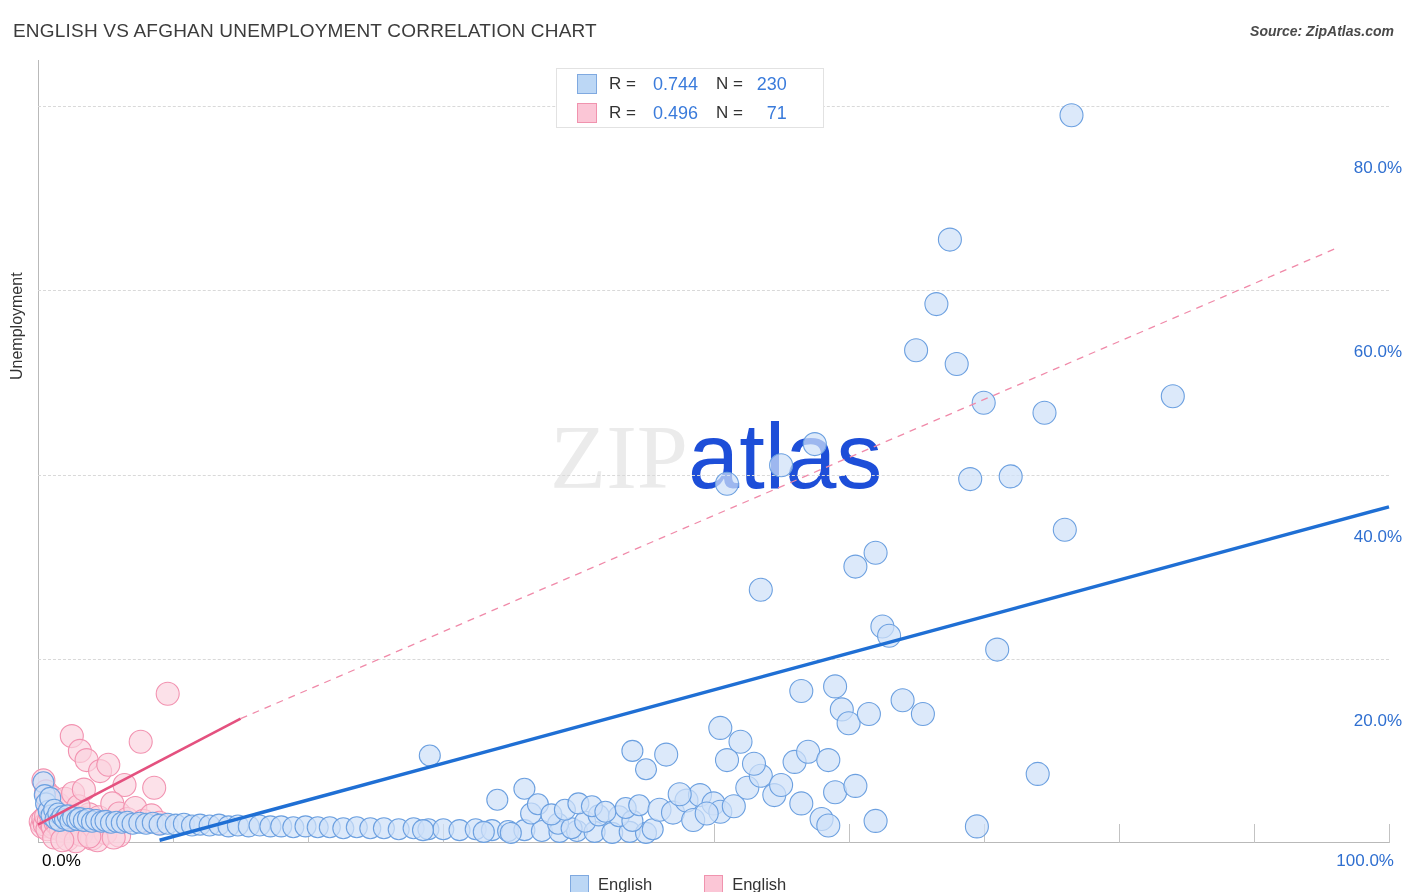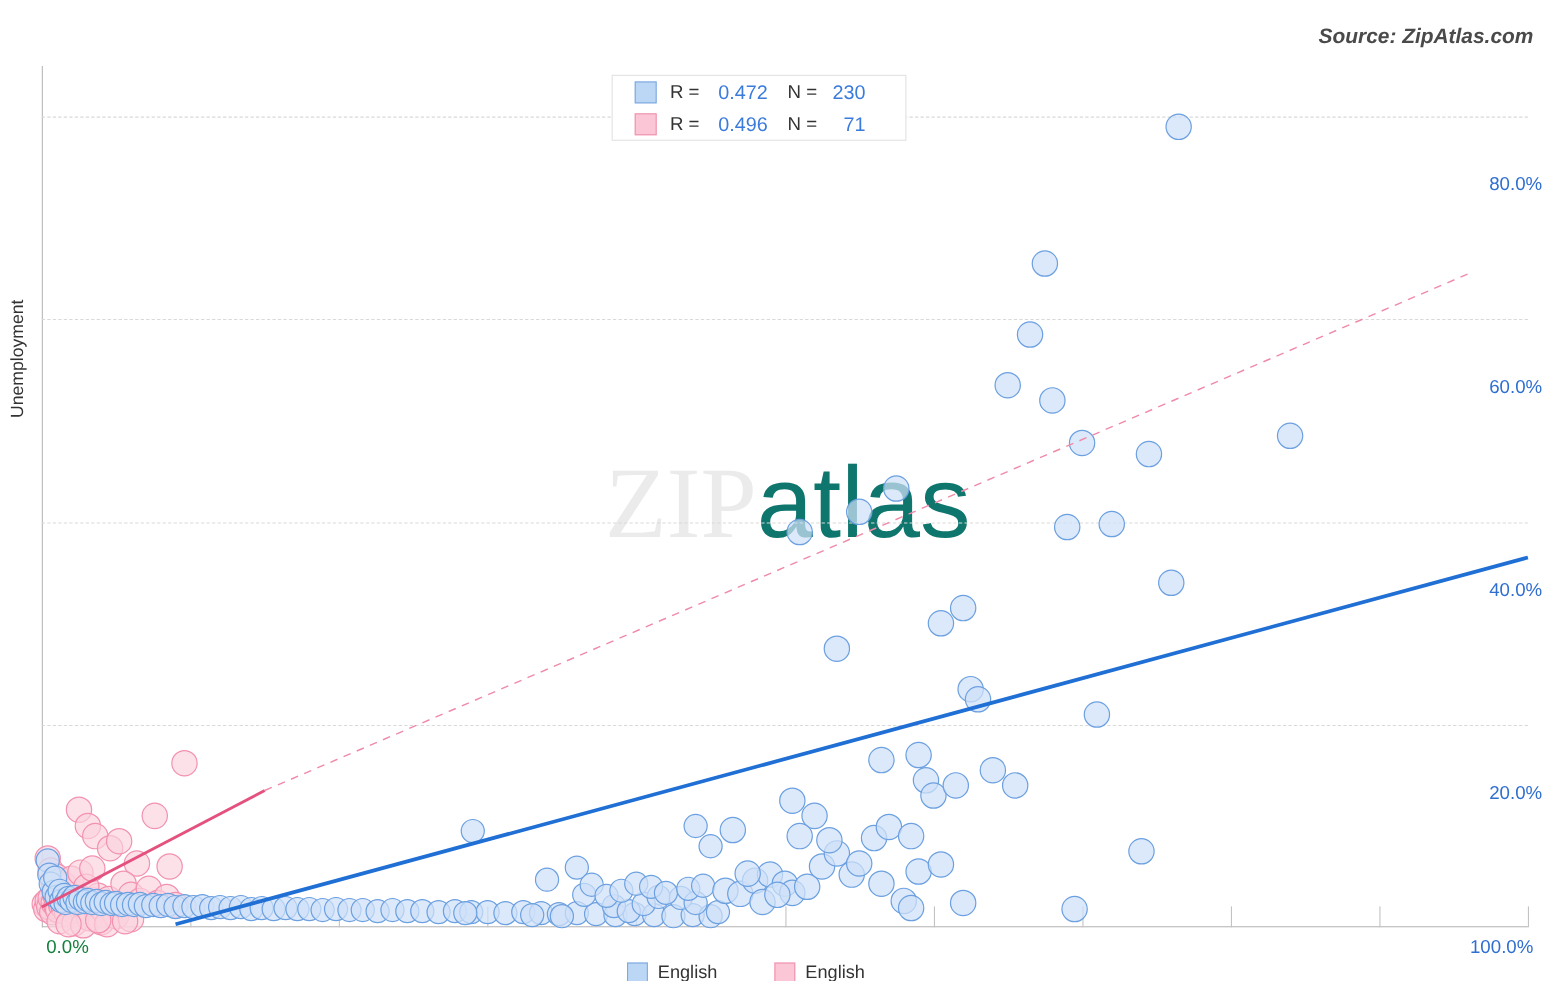--- a/index.html
+++ b/index.html
@@ -26,21 +26,21 @@
     left: 13px; top: 20px;
     font-size: 19px;
     letter-spacing: 0.2px;
     color: #3c3c3c;
     font-family: "Liberation Sans", sans-serif;
     white-space: nowrap;
   }
   #source-label {
     position: absolute;
     right: 12px; top: 23px;
-    font-size: 19px;
+    font-size: 14px;
     font-style: italic;
     font-weight: bold;
     color: #4a4a4a;
     white-space: nowrap;
   }
 
   
   #plot-area {
     position: absolute;
     left: 38px;
@@ -92,21 +92,21 @@
     font-size: 16px;
     color: #333333;
     transform: rotate(-90deg);
     transform-origin: left top;
     white-space: nowrap;
   }
   #xlabel-left {
     position: absolute;
     left: 42px; top: 851px;
     font-size: 17px;
-    color: #15803d;
+    color: #000000;
     white-space: nowrap;
   }
   #xlabel-right {
     position: absolute;
     right: 12px; top: 851px;
     font-size: 17px;
     color: #2f6fd0;
     white-space: nowrap;
   }
 
@@ -118,21 +118,21 @@
     white-space: nowrap;
     pointer-events: none;
     user-select: none;
   }
   #watermark .wm-zip {
     font-family: "Liberation Serif", serif;
     color: #ebebeb;
   }
   #watermark .wm-atlas {
     font-family: "Liberation Sans", sans-serif;
-    color: #0f766e;
+    color: #1d4ed8;
   }
 
   
   #stats-box {
     position: absolute;
     left: 556px; top: 68px;
     width: 268px; height: 60px;
     background: #ffffff;
     border: 1px solid #e2e2e2;
     box-sizing: border-box;
@@ -200,20 +200,21 @@
   .pt-blue { fill: #cfe1f8; fill-opacity: 0.72; stroke: #6ca0e0; stroke-width: 1.1; }
   .pt-pink { fill: #fbd2de; fill-opacity: 0.66; stroke: #f292b0; stroke-width: 1.1; }
   .trend-blue { stroke: #1f6fd4; stroke-width: 3.4; fill: none; }
   .trend-pink-solid { stroke: #e4517f; stroke-width: 2.6; fill: none; }
   .trend-pink-dash { stroke: #f08aa9; stroke-width: 1.3; fill: none; stroke-dasharray: 7 6; }
 </style>
 </head>
 <body>
 
 <div id="header">
+  <div id="chart-title">ENGLISH VS AFGHAN UNEMPLOYMENT CORRELATION CHART</div>
   <div id="source-label">Source: ZipAtlas.com</div>
 </div>
 
 <div id="watermark">
   <span class="wm-zip">ZIP</span><span class="wm-atlas">atlas</span>
 </div>
 
 <div id="plot-area">
   <div id="axis-left"></div>
   <div id="axis-bottom"></div>
@@ -477,21 +478,21 @@
     </g>
     <line x1="38" y1="824.5764705882353" x2="240.65" y2="718.6411764705882" class="trend-pink-solid"></line>
     <line x1="240.65" y1="718.6411764705882" x2="1334.96" y2="248.84117647058827" class="trend-pink-dash"></line>
     <line x1="159.58999999999997" y1="840.2364705882353" x2="1389" y2="506.77058823529416" class="trend-blue"></line>
   </svg>
 
 <div id="stats-box">
   <div class="stats-row" style="top:0px;">
     <span class="stats-swatch sw-blue"></span>
     <span class="stats-eq">R =</span>
-    <span class="stats-r">0.472</span>
+    <span class="stats-r">0.744</span>
     <span class="stats-n-lbl">N =</span>
     <span class="stats-n">230</span>
   </div>
   <div class="stats-row" style="top:29px;">
     <span class="stats-swatch sw-pink"></span>
     <span class="stats-eq">R =</span>
     <span class="stats-r">0.496</span>
     <span class="stats-n-lbl">N =</span>
     <span class="stats-n">71</span>
   </div>

